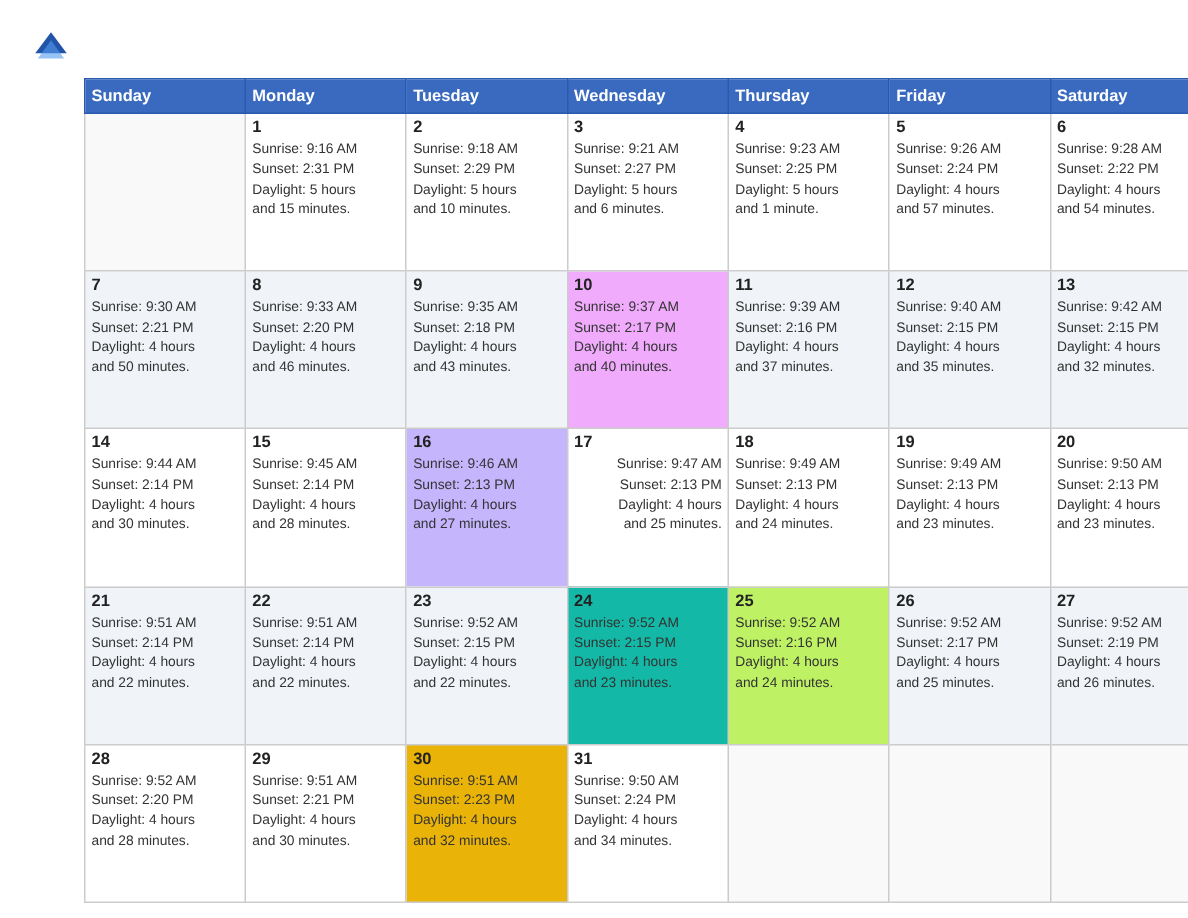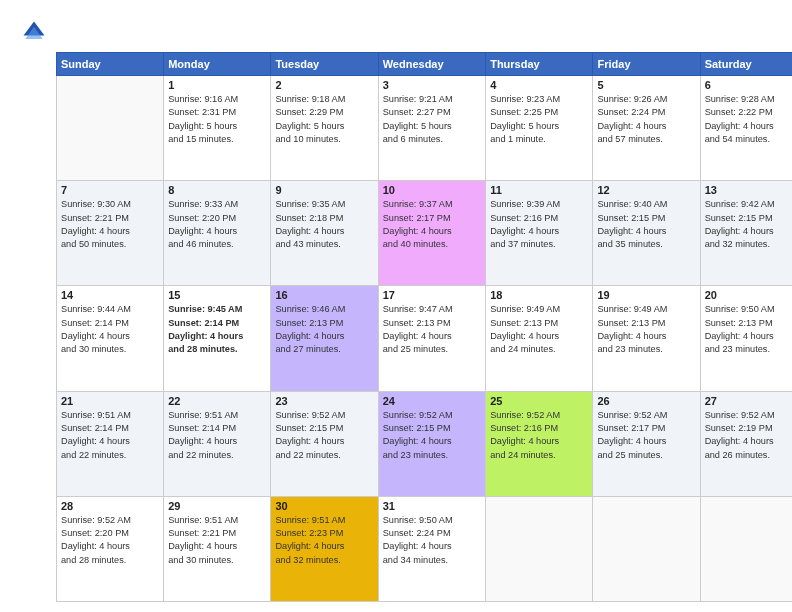--- a/index.html
+++ b/index.html
@@ -228,35 +228,35 @@
         <tr>
           <td style="background: rgb(255, 255, 255); border-radius: 32px;">
             <span class="day-number">14</span>
             <div class="day-info" style="white-space: pre-line;">Sunrise: 9:44 AM
 Sunset: 2:14 PM
 Daylight: 4 hours
 and 30 minutes.</div>
           </td>
           <td style="background: rgb(255, 255, 255);">
             <span class="day-number">15</span>
-            <div class="day-info" style="white-space: pre-line; font-weight: bold;">Sunrise: 9:45 AM
+            <div class="day-info" style="white-space: pre-line;">Sunrise: 9:45 AM
 Sunset: 2:14 PM
 Daylight: 4 hours
 and 28 minutes.</div>
           </td>
           <td style="background: #c4b5fd;">
             <span class="day-number">16</span>
             <div class="day-info" style="white-space: pre-line;">Sunrise: 9:46 AM
 Sunset: 2:13 PM
 Daylight: 4 hours
 and 27 minutes.</div>
           </td>
           <td style="background: rgb(255, 255, 255);">
             <span class="day-number">17</span>
-            <div class="day-info" style="white-space: pre-line;">Sunrise: 9:47 AM
+            <div class="day-info" style="white-space: pre-line; text-align: right;">Sunrise: 9:47 AM
 Sunset: 2:13 PM
 Daylight: 4 hours
 and 25 minutes.</div>
           </td>
           <td style="background: rgb(255, 255, 255);">
             <span class="day-number">18</span>
             <div class="day-info" style="white-space: pre-line;">Sunrise: 9:49 AM
 Sunset: 2:13 PM
 Daylight: 4 hours
 and 24 minutes.</div>
@@ -291,21 +291,21 @@
 Daylight: 4 hours
 and 22 minutes.</div>
           </td>
           <td style="background: rgb(240, 244, 248);">
             <span class="day-number">23</span>
             <div class="day-info" style="white-space: pre-line;">Sunrise: 9:52 AM
 Sunset: 2:15 PM
 Daylight: 4 hours
 and 22 minutes.</div>
           </td>
-          <td style="background: #c4b5fd;">
+          <td style="background: #14b8a6;">
             <span class="day-number">24</span>
             <div class="day-info" style="white-space: pre-line;">Sunrise: 9:52 AM
 Sunset: 2:15 PM
 Daylight: 4 hours
 and 23 minutes.</div>
           </td>
           <td style="background: #bef264;">
             <span class="day-number">25</span>
             <div class="day-info" style="white-space: pre-line;">Sunrise: 9:52 AM
 Sunset: 2:16 PM

